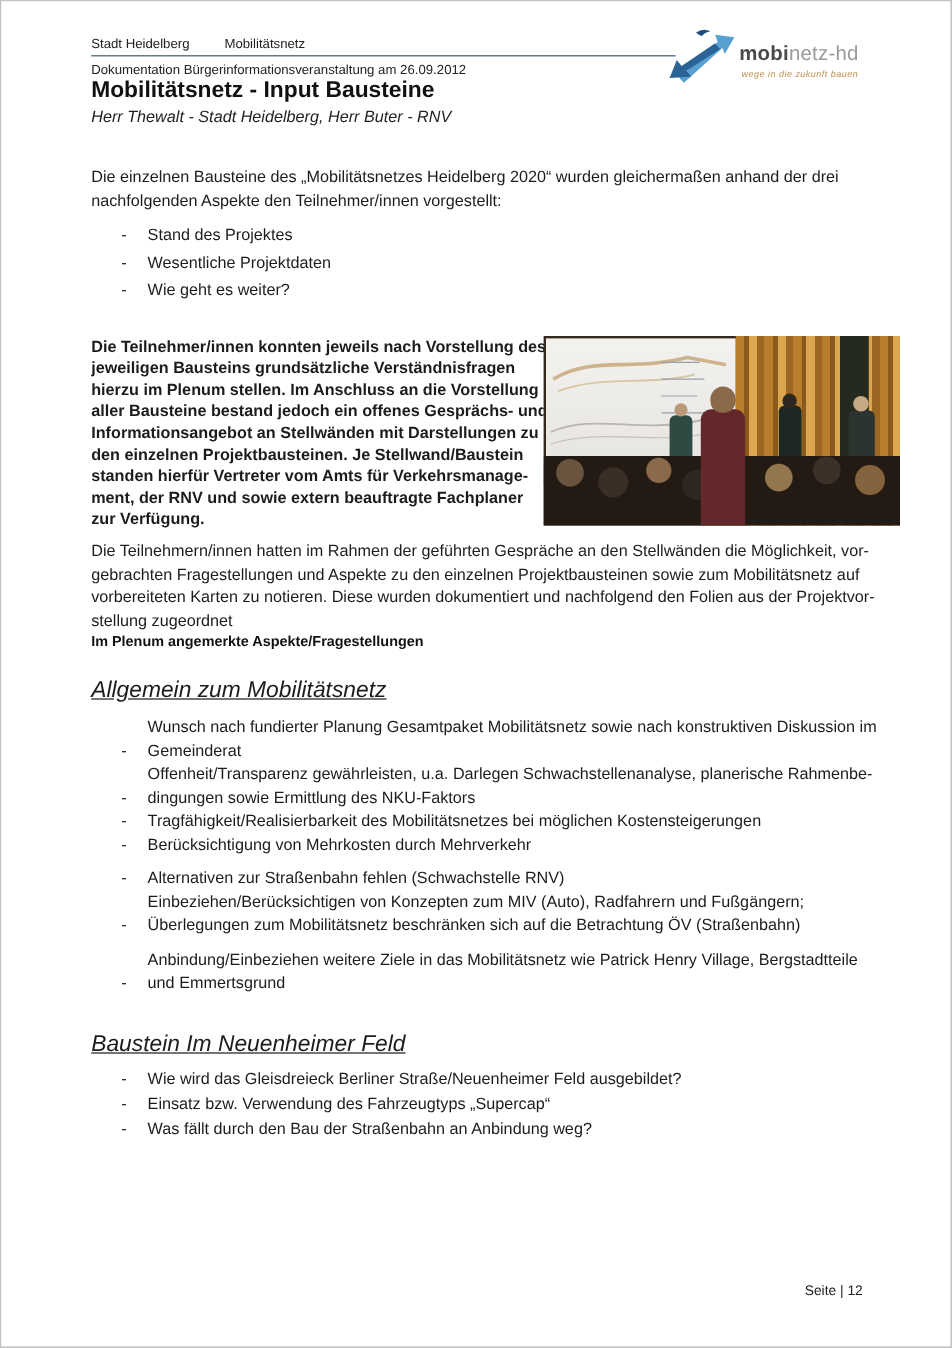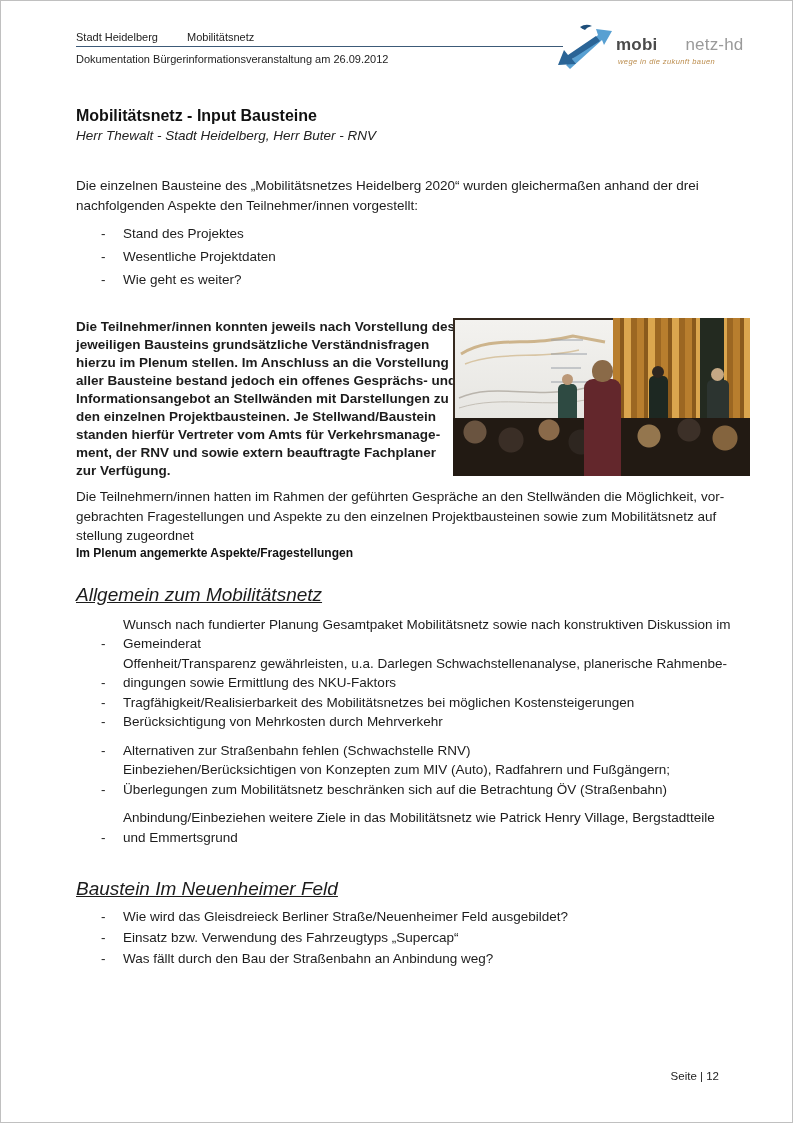--- a/index.html
+++ b/index.html
@@ -20,25 +20,25 @@
   .hdr-left{font-size:11px;color:#222;}
   .hdr-line1 span{display:inline-block;}
   .hdr-org{margin-right:26px;}
   .hdr-rule{width:487px;border-top:1.5px solid #3c5a78;margin-top:3px;}
   .hdr-line2{margin-top:6px;font-size:11px;color:#222;}
 
   .logo{position:absolute;top:16px;right:46px;width:190px;height:62px;}
   .logo-arrows{position:absolute;left:0;top:2px;}
   .logo-text{position:absolute;left:60px;top:18px;font-size:17px;letter-spacing:.2px;white-space:nowrap;}
   .logo-bold{font-weight:bold;color:#4a4a4a;}
-  .logo-light{color:#9a9a9a;margin-left:28px;}
+  .logo-light{color:#9a9a9a;}
   .logo-tagline{position:absolute;left:62px;top:40px;font-size:7.5px;color:#bb8c4c;letter-spacing:.4px;white-space:nowrap;font-style:italic;}
 
   
-  .doc-title{margin-top:42px;font-size:16px;font-weight:bold;color:#111;}
+  .doc-title{font-size:19px;font-weight:bold;color:#111;}
   .doc-subtitle{margin-top:3px;font-size:13.5px;font-style:italic;color:#222;}
 
   
   .para{margin-top:33px;font-size:13.5px;line-height:19.5px;}
   .para div{white-space:nowrap;}
 
   ul.dashlist{list-style:none;margin:9px 0 0 25px;padding:0;font-size:13.5px;line-height:19px;}
   ul.dashlist li{display:flex;margin-bottom:4px;align-items:flex-end;}
   ul.dashlist .marker{width:22px;flex:none;}
   ul.dashlist .marker::before{content:"-";}
@@ -181,20 +181,21 @@
         <div class="ph-figure2-head"></div>
         <div class="ph-audience"></div>
         <div class="ph-body-main"></div>
         <div class="ph-head-main"></div>
       </div>
     </div>
 
     <div class="para p2" style="margin-top:7px;">
       <div>Die Teilnehmern/innen hatten im Rahmen der geführten Gespräche an den Stellwänden die Möglichkeit, vor-</div>
       <div>gebrachten Fragestellungen und Aspekte zu den einzelnen Projektbausteinen sowie zum Mobilitätsnetz auf</div>
+      <div>vorbereiteten Karten zu notieren. Diese wurden dokumentiert und nachfolgend den Folien aus der Projektvor-</div>
       <div>stellung zugeordnet</div>
     </div>
 
     <div class="section-h">Im Plenum angemerkte Aspekte/Fragestellungen</div>
 
     <div class="sub-h first">Allgemein zum Mobilitätsnetz</div>
 
     <ul class="dashlist tight g1">
       <li>
           <span class="marker"></span>

